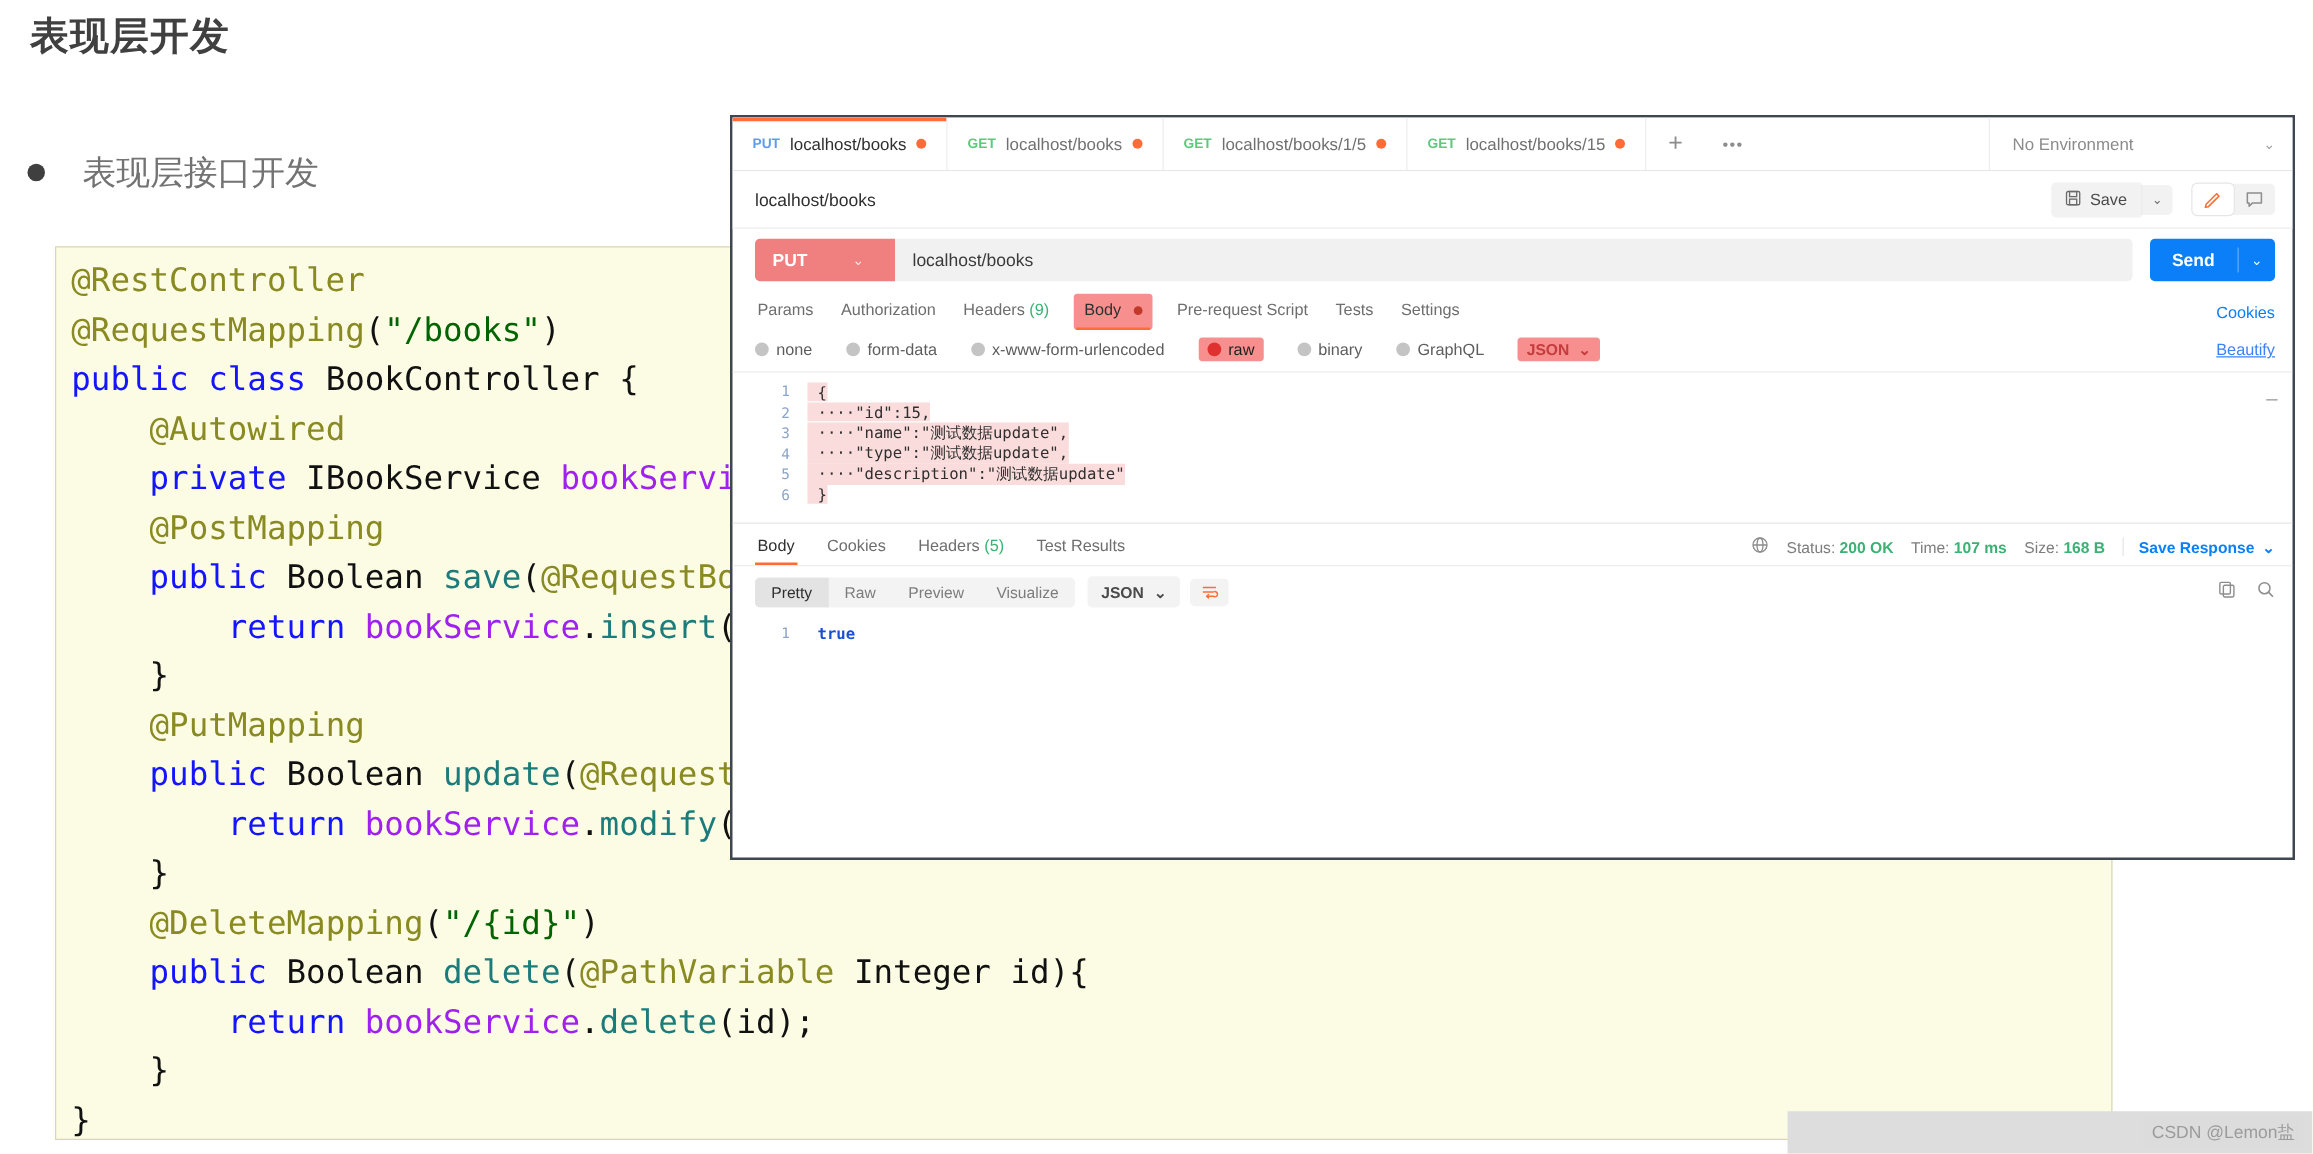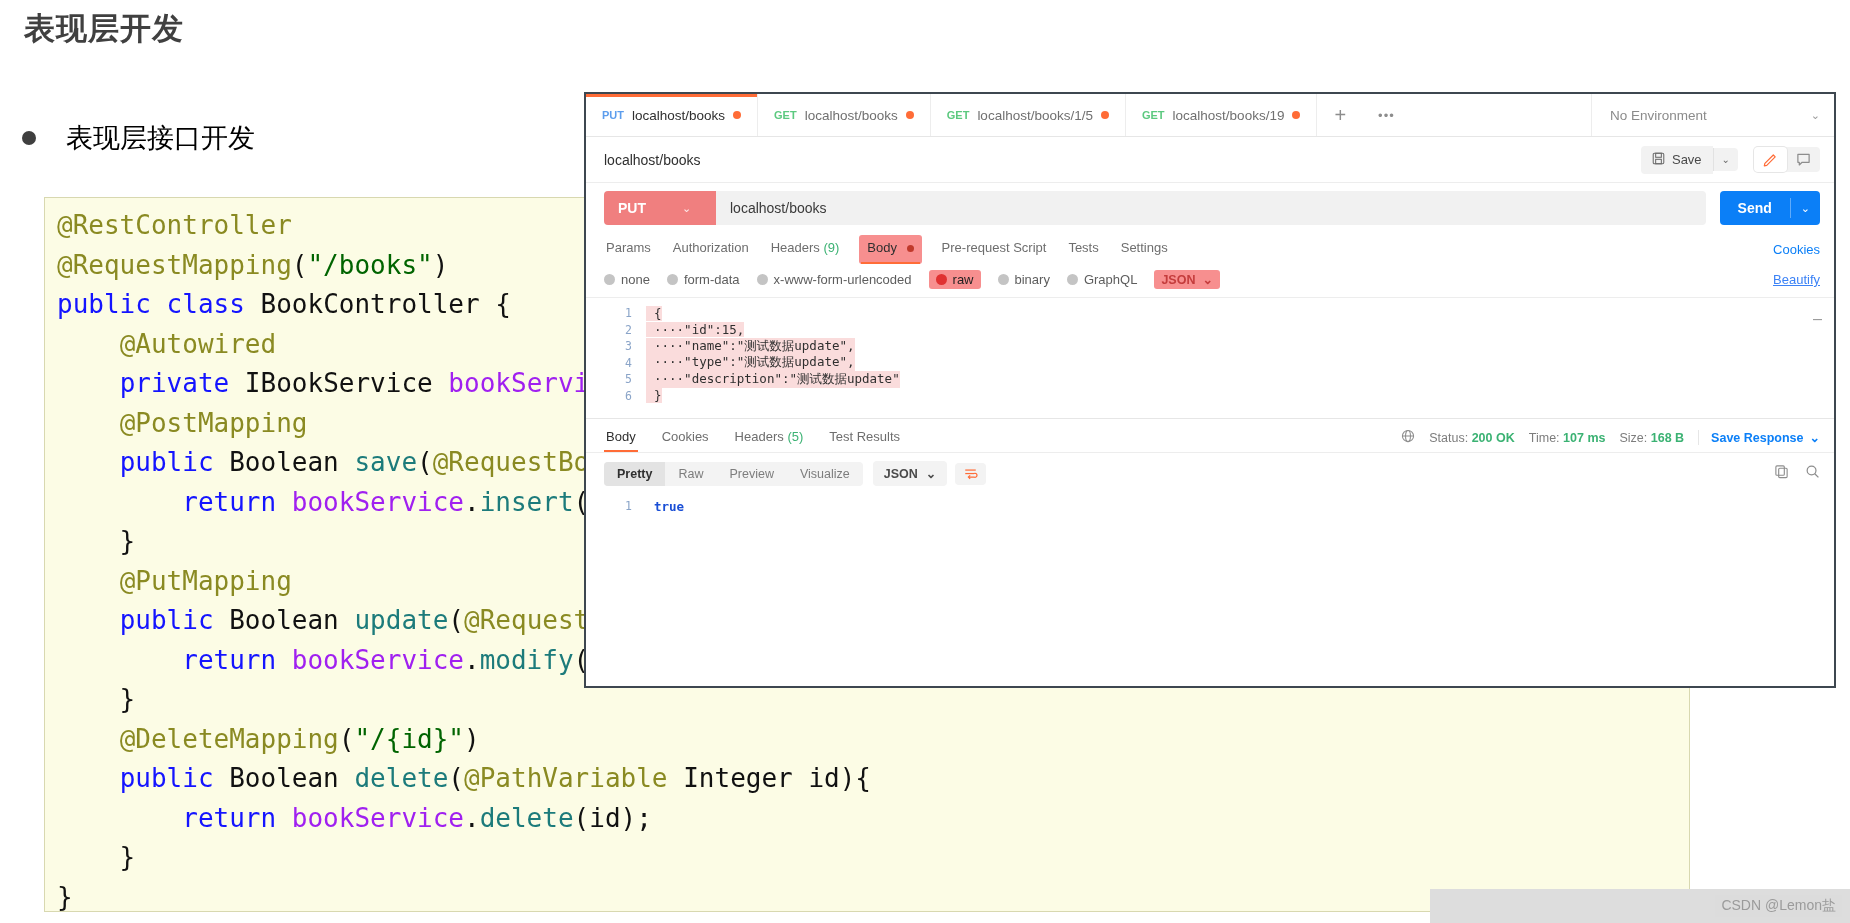--- a/index.html
+++ b/index.html
@@ -18,21 +18,21 @@
     letter-spacing:1px;
   }
   #bullet-row{
     position:absolute;left:22px;top:120px;
     display:flex;align-items:center;gap:30px;
   }
   #bullet-dot{
     width:14px;height:14px;border-radius:50%;background:#3f3f3f;
     display:inline-block;
   }
-  #bullet-text{font-size:27px;color:#000000;}
+  #bullet-text{font-size:27px;color:#737373;}
 
   
   #code-block{
     position:absolute;left:44px;top:197px;
     width:1646px;height:715px;
     background:#fcfce5;
     border:1px solid #d8d8b0;
     box-sizing:border-box;
     padding:8px 0 0 12px;
     font-family:"DejaVu Sans Mono", monospace;
@@ -142,21 +142,21 @@
   }
   #reqtabs .rt{padding:5px 2px 9px;position:relative;white-space:nowrap;}
   #reqtabs .rt.active{background:#f78f8f;color:#2f2f2f;border-radius:3px;padding:5px 8px 9px;}
   #reqtabs .rt.active::after{content:"";position:absolute;left:2px;right:2px;bottom:0;height:2px;background:#ff6c37;}
   .green-count{color:#3bb273;}
   .body-dot{width:7px;height:7px;border-radius:50%;background:#c0392b;display:inline-block;margin-left:6px;vertical-align:middle;}
   #cookies-link{margin-left:auto;color:#0b7ff7;font-size:13px;}
 
   
   #bodytypes{
-    display:flex;align-items:center;gap:17px;
+    display:flex;align-items:center;gap:27px;
     padding:6px 14px 8px 18px;font-size:13px;color:#5d5d5d;
     border-bottom:1px solid #ededed;
   }
   .radio{display:flex;align-items:center;gap:6px;white-space:nowrap;}
   .radio .rd{width:11px;height:11px;border-radius:50%;background:#c4c4c4;display:inline-block;}
   .radio.sel{background:#f78f8f;border-radius:3px;padding:2px 7px;color:#1f1f1f;}
   .radio.sel .rd{background:#e03131;}
   #json-sel{
     background:#f78f8f;border-radius:3px;padding:2px 7px;color:#c43c3c;
     font-weight:bold;font-size:12.5px;display:flex;align-items:center;gap:7px;
@@ -182,21 +182,21 @@
   #resbar .rt.active{color:#2f2f2f;}
   #resbar .rt.active::after{content:"";position:absolute;left:0;right:0;bottom:0;height:2px;background:#ff6c37;}
   #res-stats{margin-left:auto;display:flex;align-items:center;gap:14px;font-size:12.5px;color:#7d7d7d;}
   .stat-val{color:#3bb273;font-weight:bold;}
   #save-response{color:#0b7ff7;font-weight:bold;font-size:12.5px;display:flex;align-items:center;gap:6px;padding-left:12px;border-left:1px solid #e6e6e6;}
 
   
   #restools{display:flex;align-items:center;gap:0;padding:8px 14px 6px 18px;}
   #viewseg{display:flex;align-items:center;background:#f3f3f3;border-radius:4px;overflow:hidden;}
   #viewseg .vs{padding:5px 13px;font-size:12.5px;color:#7d7d7d;}
-  #viewseg .vs.active{background:#e3e3e3;color:#2f2f2f;font-weight:bold;}
+  #viewseg .vs.active{background:#e3e3e3;color:#2f2f2f;font-weight:normal;}
   #fmt-sel{display:flex;align-items:center;gap:8px;background:#f3f3f3;border-radius:4px;padding:5px 11px;margin-left:10px;font-size:12.5px;color:#4a4a4a;font-weight:bold;}
   #wrap-btn{margin-left:8px;background:#f3f3f3;border-radius:4px;padding:4px 8px;display:flex;align-items:center;}
   #restools-right{margin-left:auto;display:flex;align-items:center;gap:16px;color:#8d8d8d;}
 
   
   #resbody{padding:6px 0 0 0;font-family:"DejaVu Sans Mono", monospace;font-size:12.5px;}
   #resbody .ed-num{color:#8aa4c8;}
   #resbody .rb-code{padding-left:8px;color:#1a4fd6;font-weight:bold;}
 
   
@@ -249,21 +249,21 @@
       <span class="tab-url">localhost/books</span>
       <span class="unsaved-dot"></span>
     </div>
     <div class="req-tab">
       <span class="m-get">GET</span>
       <span class="tab-url">localhost/books/1/5</span>
       <span class="unsaved-dot"></span>
     </div>
     <div class="req-tab">
       <span class="m-get">GET</span>
-      <span class="tab-url">localhost/books/19</span>
+      <span class="tab-url">localhost/books/15</span>
       <span class="unsaved-dot"></span>
     </div>
     <div id="tab-add">+</div>
     <div id="tab-more">•••</div>
     <div id="env-select">
       <span>No Environment</span>
       <span class="chev">⌄</span>
     </div>
   </div>
 

